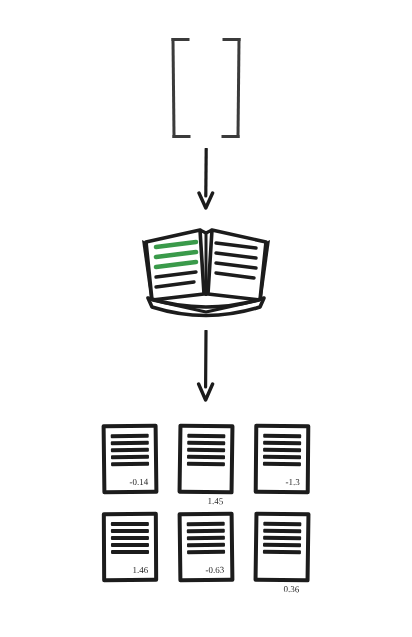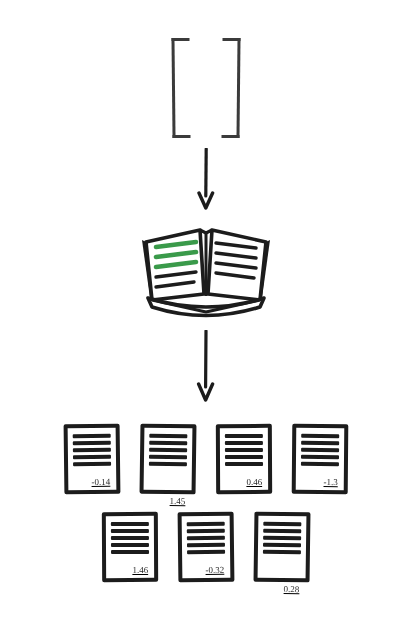--- a/index.html
+++ b/index.html
@@ -68,21 +68,20 @@
     height: 112px;
   }
   .book svg { display: block; }
 
   
   .docs {
     position: absolute;
     left: 0;
     top: 424px;
     width: 412px;
-    text-decoration: underline;
   }
   .doc-row {
     display: flex;
     justify-content: center;
     gap: 20px;
     margin-bottom: 18px;
   }
   .doc-card {
     position: relative;
     width: 56px;
@@ -199,30 +198,20 @@
         <div class="doc-lines">
           <div class="doc-line"></div>
           <div class="doc-line"></div>
           <div class="doc-line"></div>
           <div class="doc-line"></div>
           <div class="doc-line"></div>
         </div>
         <div class="doc-value">1.45</div>
       </div>
 
-      <div class="doc-card tilt-c">
-        <div class="doc-lines">
-          <div class="doc-line"></div>
-          <div class="doc-line"></div>
-          <div class="doc-line"></div>
-          <div class="doc-line"></div>
-          <div class="doc-line"></div>
-        </div>
-        <div class="doc-value">0.46</div>
-      </div>
 
       <div class="doc-card tilt-d">
         <div class="doc-lines">
           <div class="doc-line"></div>
           <div class="doc-line"></div>
           <div class="doc-line"></div>
           <div class="doc-line"></div>
           <div class="doc-line"></div>
         </div>
         <div class="doc-value">-1.3</div>
@@ -242,31 +231,31 @@
       </div>
 
       <div class="doc-card tilt-a">
         <div class="doc-lines">
           <div class="doc-line"></div>
           <div class="doc-line"></div>
           <div class="doc-line"></div>
           <div class="doc-line"></div>
           <div class="doc-line"></div>
         </div>
-        <div class="doc-value">-0.32</div>
+        <div class="doc-value">-0.63</div>
       </div>
 
 
       <div class="doc-card tilt-b">
         <div class="doc-lines">
           <div class="doc-line"></div>
           <div class="doc-line"></div>
           <div class="doc-line"></div>
           <div class="doc-line"></div>
           <div class="doc-line"></div>
         </div>
-        <div class="doc-value">0.28</div>
+        <div class="doc-value">0.36</div>
       </div>
     </div>
 
   </div>
 
 </div>
 
 </body></html>

